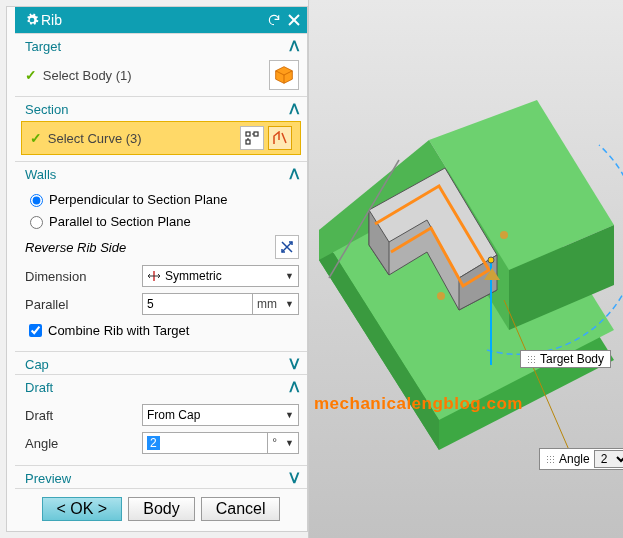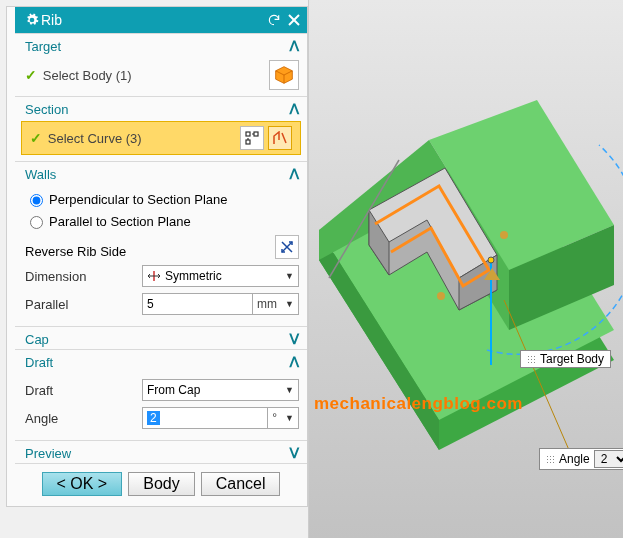--- a/index.html
+++ b/index.html
@@ -80,21 +80,21 @@
     display:flex; align-items:center; padding:0 4px; font-size:12px;
   }
   .dropdown .dd-icon { margin-right:4px; display:flex; }
   .dropdown .dd-caret { margin-left:auto; color:#333; font-size:9px; }
   .spin {
     flex:1; border:1px solid #aaa; background:#fff; height:22px;
     display:flex; align-items:center; padding:0 4px; font-size:12px;
   }
   .spin .unit { margin-left:auto; border-left:1px solid #aaa; padding:0 4px; height:100%; display:flex; align-items:center; color:#444;}
   .spin .dd-caret { color:#333; font-size:9px; padding-left:4px;}
-  .reverse-row { display:flex; align-items:flex-end; padding:3px 0; }
+  .reverse-row { display:flex; align-items:center; padding:3px 0;font-style:italic; }
   .reverse-row .rlabel { flex:1; }
   .chk-row input[type=checkbox] { margin-right:6px; }
 
   .input-sel { background:#1e90ff; color:#fff; padding:0 3px; display:inline-block; }
 
   .btn-row { display:flex; justify-content:center; gap:6px; padding:8px 0 10px 0; border-top:1px solid #d9d9d9;}
   .btn {
     border:1px solid #9a9a9a; background:linear-gradient(#fefefe,#e6e6e6);
     font-size:16px; height:24px; padding:0 14px; display:flex; align-items:center;
   }
@@ -269,20 +269,24 @@
       <div class="field-row">
         <span class="flabel">Parallel</span>
         <div class="fctrl">
           <div class="spin">
             <span>5</span>
             <span class="unit">mm</span>
             <span class="dd-caret">▼</span>
           </div>
         </div>
       </div>
+      <div class="chk-row">
+        <input type="checkbox" checked="" style="">
+        <span>Combine Rib with Target</span>
+      </div>
     </div>
   </div>
 
   <div class="group">
     <div class="group-head">
       <span class="gtitle">Cap</span>
       <span class="chev">ᐯ</span>
     </div>
   </div>
 

